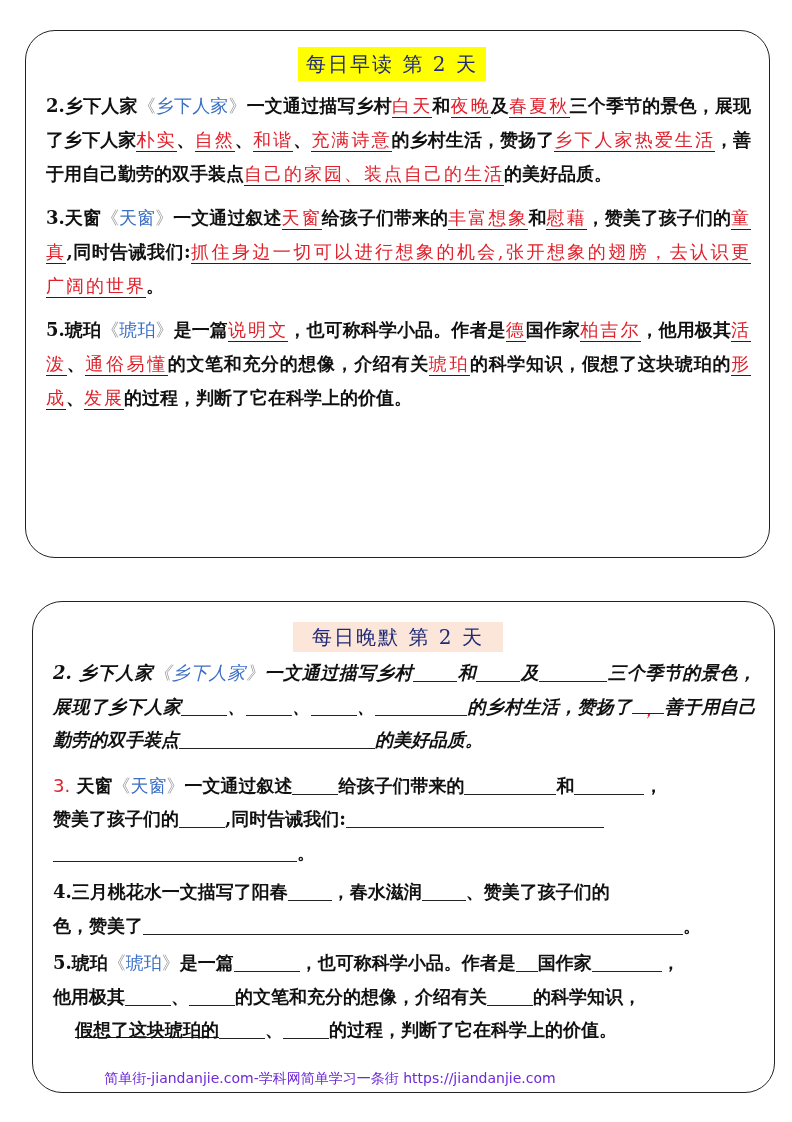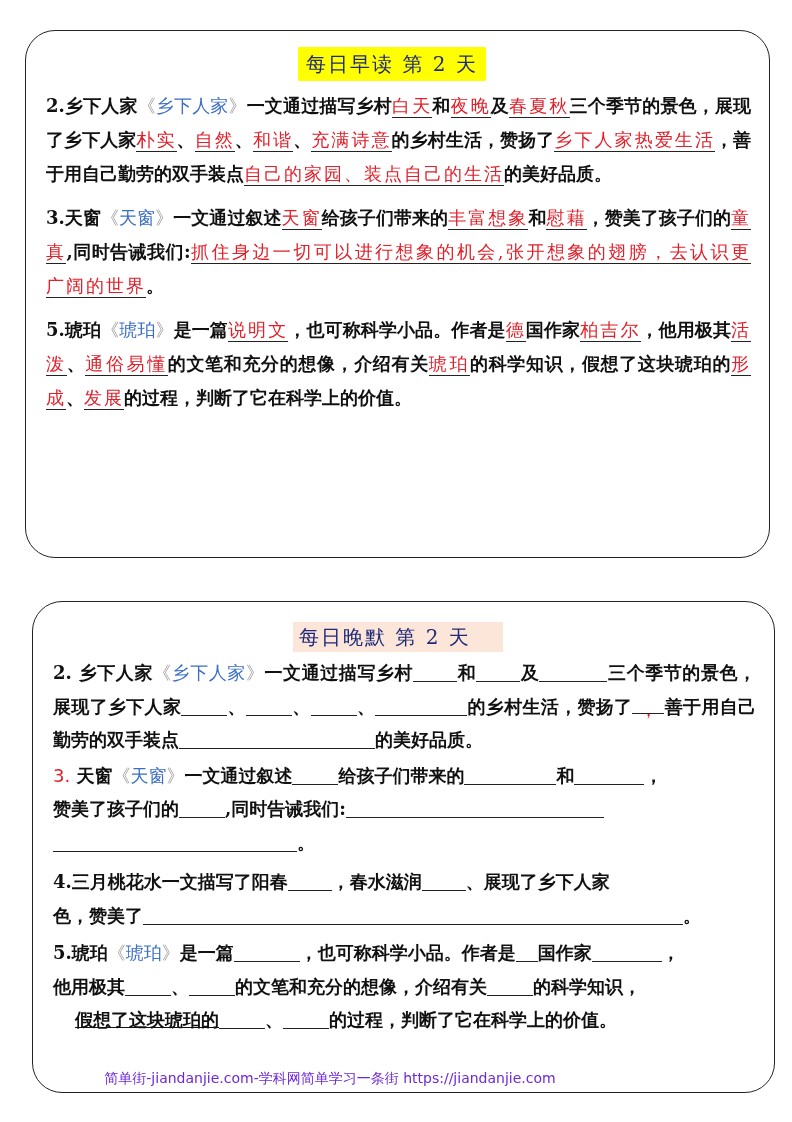--- a/index.html
+++ b/index.html
@@ -4,26 +4,26 @@
 <style>
   html, body { margin: 0; padding: 0; background: #ffffff; }
   body { width: 792px; height: 1122px; position: relative; overflow: hidden;
          font-family: "DejaVu Serif", "Liberation Serif", serif; color: #111; }
   .card { position: absolute; border: 1.5px solid #222; border-radius: 30px; background: #fff; box-sizing: border-box; }
   #card1 { left: 25px; top: 30px; width: 745px; height: 528px; }
   #card2 { left: 32px; top: 601px; width: 743px; height: 492px; }
   .title-badge { position: absolute; font-family: "DejaVu Serif", serif; font-size: 20px; letter-spacing: 2px;
                  color: #1f2a78; padding: 2px 6px; line-height: 30px; }
   #title1 { left: 272px; top: 16px; background: #ffff00; width: 176px; text-align: center; }
-  #title2 { left: 260px; top: 20px; background: #fbe6d9; width: 198px; text-align: left; line-height: 26px; }
+  #title2 { left: 260px; top: 20px; background: #fbe6d9; width: 198px; text-align: center; line-height: 26px; }
   .body { position: absolute; left: 20px; right: 18px; font-size: 18px; line-height: 34px; font-weight: bold; }
   #body1 { top: 58px; }
   #body2 { top: 54px; line-height: 33.5px; }
   .para { margin: 0 0 10px 0; text-align: justify; }
-  .para.tight { margin-bottom: 2px; }
+  .para.tight { margin-bottom: 12px; font-style: italic; }
   .blue { color: #3b6fc6; font-weight: normal; }
   .bracket { color: #999; font-weight: normal; }
   .ans { color: #e0202a; font-weight: normal; letter-spacing: 2px; border-bottom: 1.5px solid #222; padding-bottom: 1px; margin-top: 40px; }
   .blank { display: inline-block; border-bottom: 1.5px solid #222; height: 20px; vertical-align: -3px; }
   .rednum { color: #e0202a; font-weight: normal; font-family: "DejaVu Sans", sans-serif; }
   .redmark { color: #e0202a; font-weight: normal; }
   .footer { position: absolute; left: 0; width: 660px; top: 1070px; text-align: center;
             font-family: "DejaVu Sans", sans-serif; font-size: 14px; color: #6d28d9; }
   .indent { padding-left: 22px; text-decoration: underline; }
 </style>
@@ -44,19 +44,19 @@
 </div>
 
 <div id="card2" class="card">
   <div id="title2" class="title-badge">每日晚默  第 2 天</div>
   <div id="body2" class="body">
 
     <p class="para tight"><span>2. </span><span>乡下人家</span><span class="bracket">《</span><span class="blue">乡下人家</span><span class="bracket">》</span><span>一文通过描写乡村</span><span class="blank" style="width:44px"></span><span>和</span><span class="blank" style="width:44px"></span><span>及</span><span class="blank" style="width:68px"></span><span>三个季节的景色，展现了乡下人家</span><span class="blank" style="width:46px"></span><span>、</span><span class="blank" style="width:46px"></span><span>、</span><span class="blank" style="width:46px"></span><span>、</span><span class="blank" style="width:92px"></span><span>的乡村生活，</span><span>赞扬了</span><span class="blank" style="width:32px; text-align:center"><span class="redmark">，</span></span><span>善于用自己勤劳的双手装点</span><span class="blank" style="width:196px"></span><span>的美好品质。</span></p>
 
     <p class="para" style="margin-bottom:6px"><span class="rednum">3.</span><span> 天窗</span><span class="bracket">《</span><span class="blue">天窗</span><span class="bracket">》</span><span>一文通过叙述</span><span class="blank" style="width:46px"></span><span>给孩子们带来的</span><span class="blank" style="width:92px"></span><span>和</span><span class="blank" style="width:70px"></span><span>，</span><br><span>赞美了孩子们的</span><span class="blank" style="width:46px"></span><span>,同时告诫我们:</span><span class="blank" style="width:258px"></span><br><span class="blank" style="width:244px"></span><span>。</span></p>
 
-    <p class="para" style="margin-bottom:4px"><span>4.</span><span>三月桃花水一文描写了阳春</span><span class="blank" style="width:44px"></span><span>，春水滋润</span><span class="blank" style="width:44px"></span><span>、展现了乡下人家</span><br><span>色，赞美了</span><span class="blank" style="width:540px"></span><span>。</span></p>
+    <p class="para" style="margin-bottom:4px"><span>4.</span><span>三月桃花水一文描写了阳春</span><span class="blank" style="width:44px"></span><span>，春水滋润</span><span class="blank" style="width:44px"></span><span>、赞美了孩子们的</span><br><span>色，赞美了</span><span class="blank" style="width:540px"></span><span>。</span></p>
 
     <p class="para"><span>5.</span><span>琥珀</span><span class="bracket">《</span><span class="blue">琥珀</span><span class="bracket">》</span><span>是一篇</span><span class="blank" style="width:66px"></span><span>，也可称科学小品。作者是</span><span class="blank" style="width:22px"></span><span>国作家</span><span class="blank" style="width:70px"></span><span>，</span><br><span>他用极其</span><span class="blank" style="width:46px"></span><span>、</span><span class="blank" style="width:46px"></span><span>的文笔和充分的想像，介绍有关</span><span class="blank" style="width:46px"></span><span>的科学知识，</span><br><span class="indent">假想了这块琥珀的</span><span class="blank" style="width:46px"></span><span>、</span><span class="blank" style="width:46px"></span><span>的过程，判断了它在科学上的价值。</span></p>
   </div>
 </div>
 
 <div class="footer">简单街-jiandanjie.com-学科网简单学习一条街 https://jiandanjie.com</div>
 
 </body></html>

